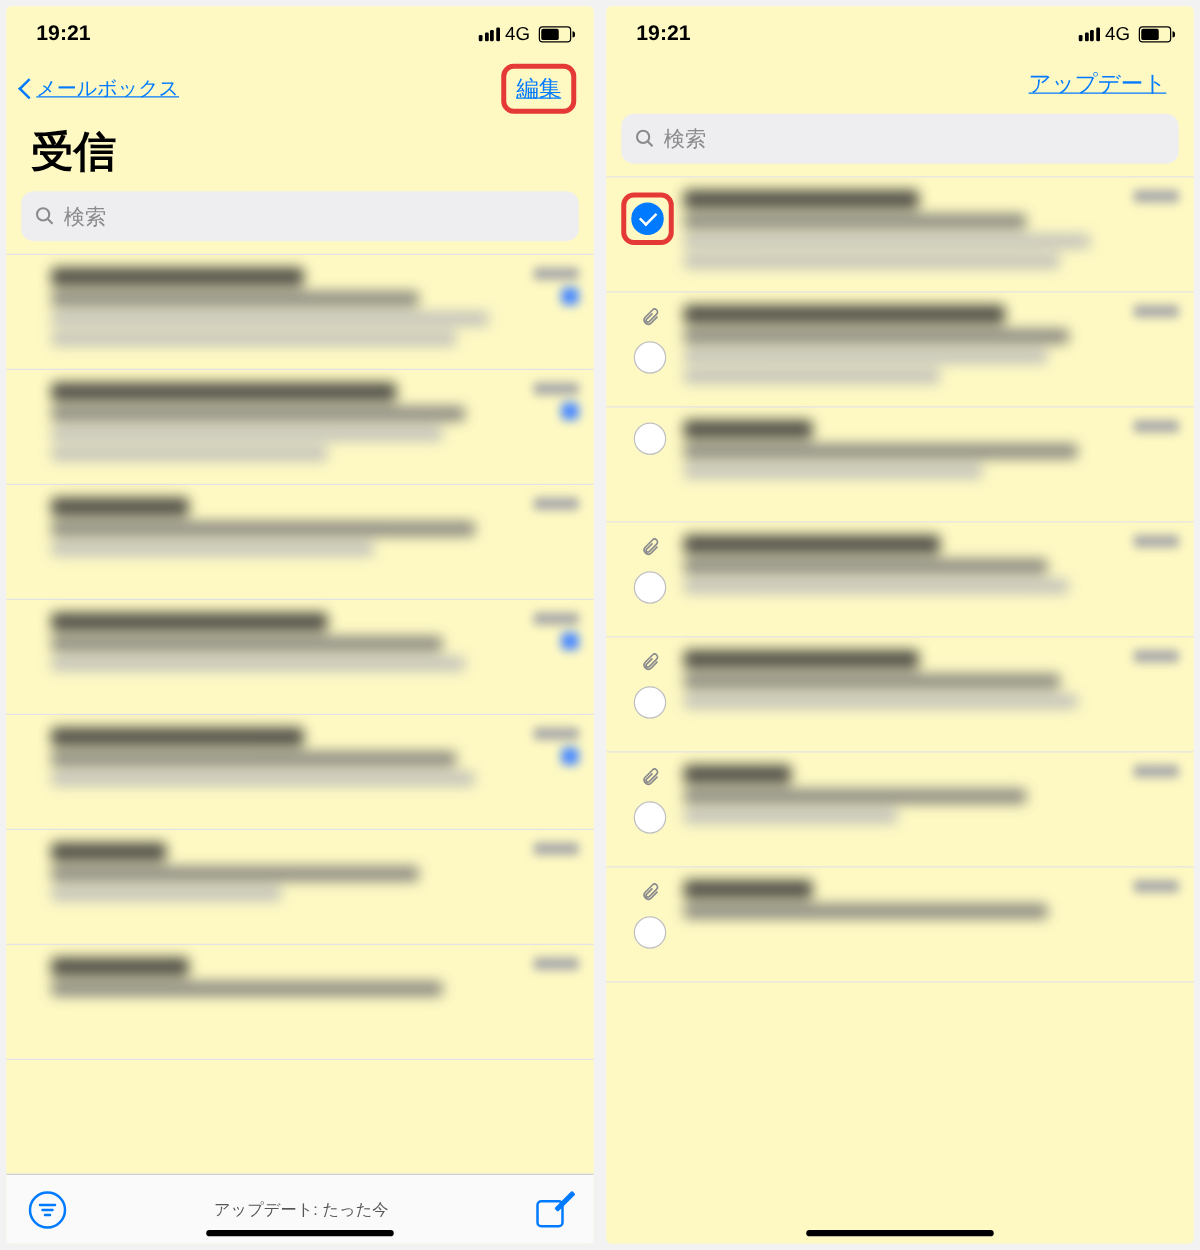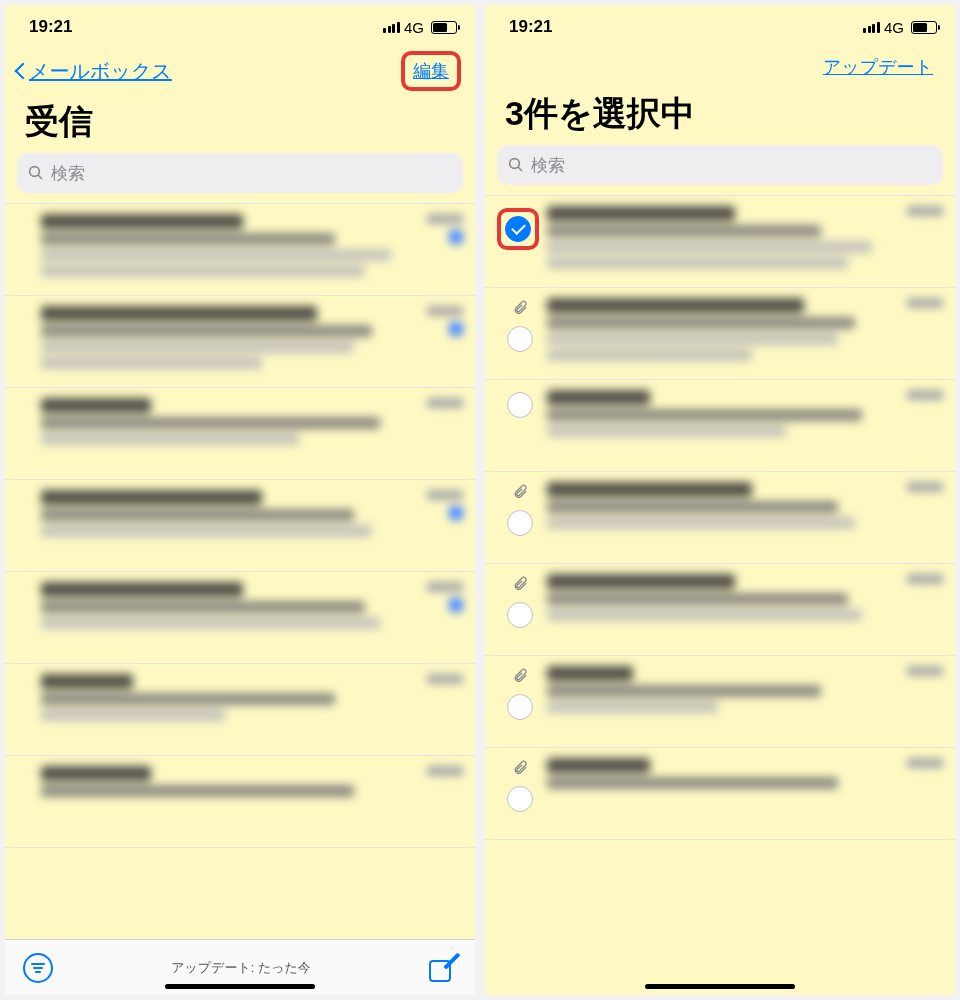--- a/index.html
+++ b/index.html
@@ -79,21 +79,21 @@
     display:flex;
     justify-content: space-between;
     align-items: center;
     padding: 6px 14px 8px 8px;
     min-height: 44px;
   }
   .nav-left {
     display:flex;
     align-items:center;
     color:#007aff;
-    font-size:20px;
+    font-size:16px;
   }
   .chevron-left {
     width: 14px; height: 22px;
     display:inline-block;
     position:relative;
     margin-right:2px;
   }
   .chevron-left::before {
     content:"";
     position:absolute;
@@ -438,21 +438,20 @@
           <span class="battery-fill"></span>
         </span>
     </div>
   </div>
 
   <div class="nav-bar">
     <div></div>
     <div class="nav-right">アップデート</div>
   </div>
 
-  <div class="title-large">3件を選択中</div>
 
   <div class="search-wrap">
     <div class="search">
       <svg width="18" height="18" viewBox="0 0 24 24" fill="none" stroke="#8a8a8e" stroke-width="2.2">
           <circle cx="10" cy="10" r="6.5"></circle>
           <line x1="15" y1="15" x2="20" y2="20"></line>
         </svg>
       <span>検索</span>
     </div>
   </div>

